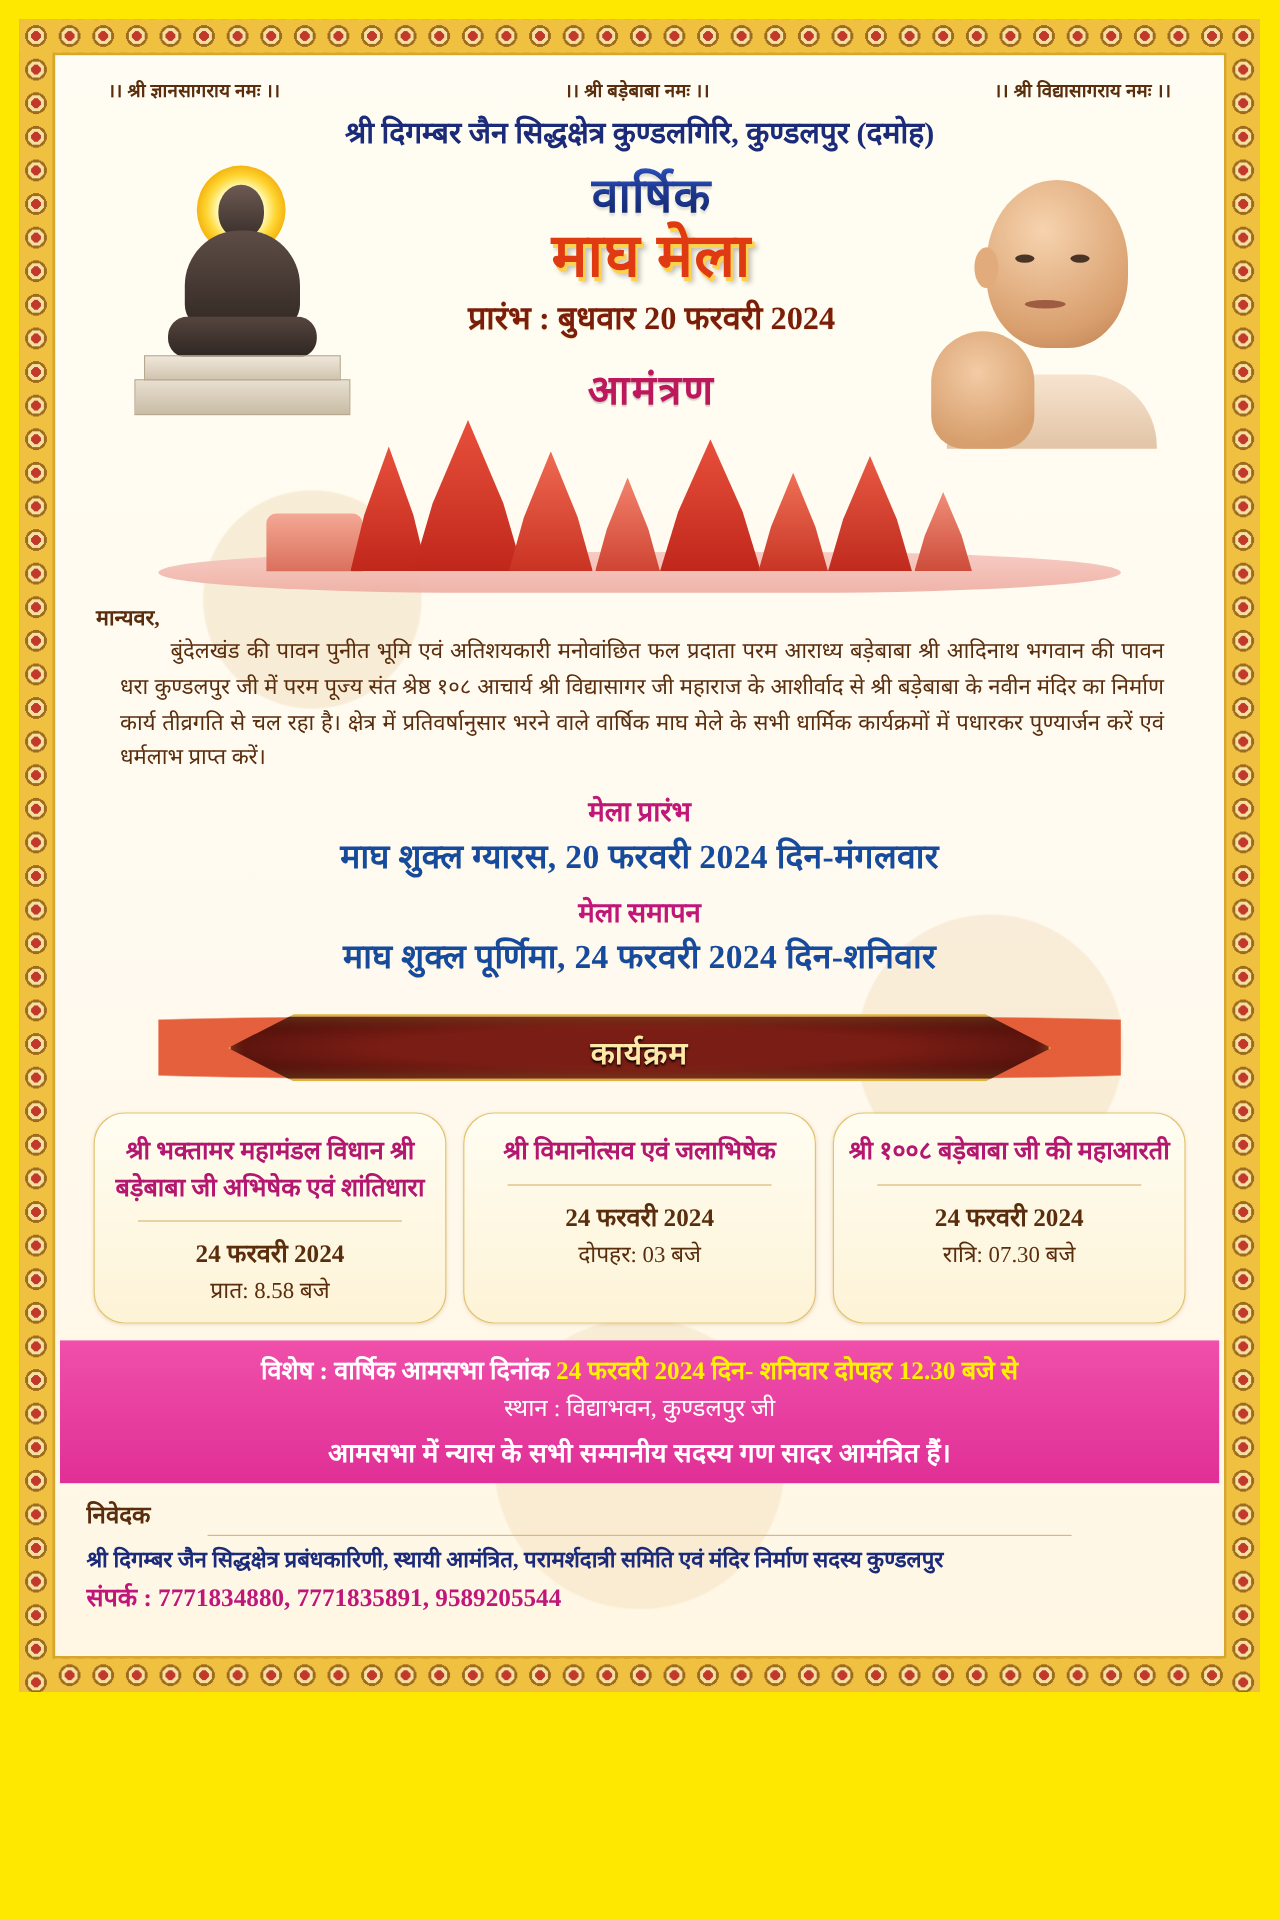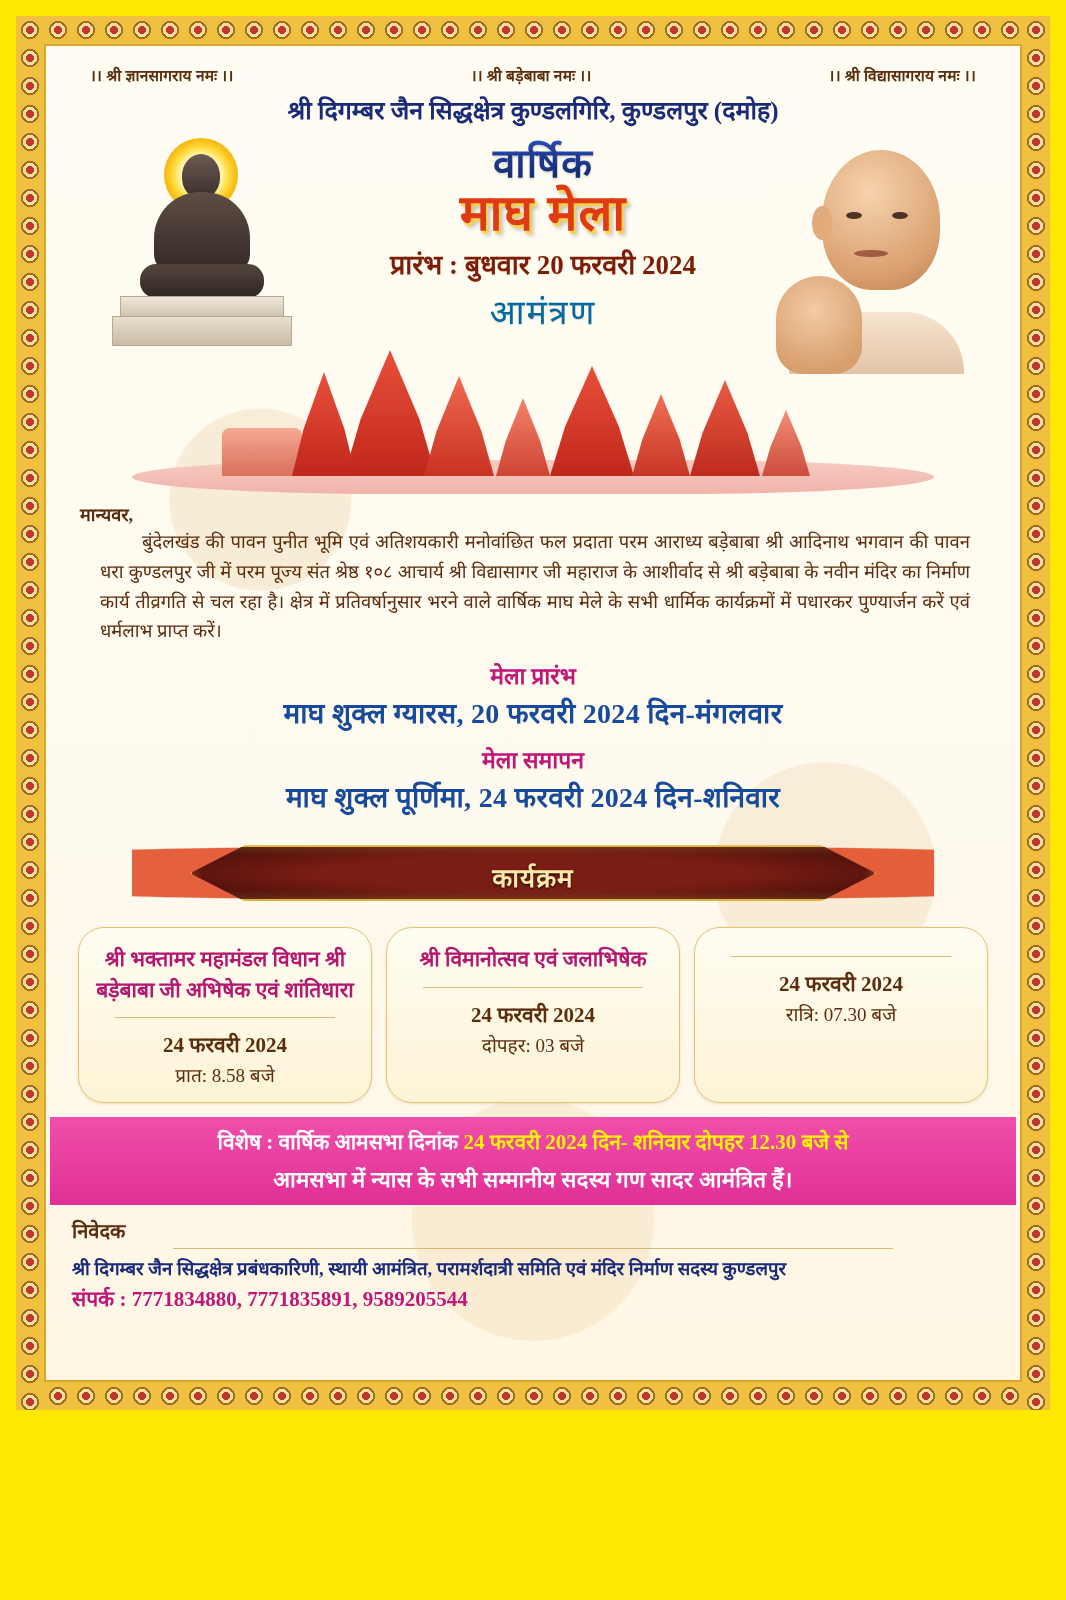--- a/index.html
+++ b/index.html
@@ -167,22 +167,22 @@
   .t-magh {
     font-size: 50px; font-weight: bold; line-height: .96; letter-spacing: 1px;
     color: #e03a12;
     text-shadow: 2px 3px 0 #ffd24d, 4px 5px 4px rgba(0,0,0,.25);
   }
   .t-start {
     margin-top: 8px; font-size: 27px; font-weight: bold; color: #7b1d0b;
     text-shadow: 0 1px 0 #ffeec4;
   }
   .t-aamantran {
-    margin-top: 6px; font-size: 34px; font-weight: normal;
-    color: #0369a1; letter-spacing: 2px;
+    margin-top: 19px; font-size: 34px; font-weight: bold;
+    color: #be185d; letter-spacing: 2px;
     text-shadow: 0 1px 1px rgba(0,0,0,.18);
   }
 
   
   .temple-strip {
     position: relative; height: 130px; margin: -8px 0 0;
   }
   .temple-strip .base {
     position:absolute; left:60px; right:60px; bottom:6px; height:34px;
     background: linear-gradient(#f6c9c0,#efb0a6);
@@ -380,30 +380,32 @@
         <div class="card-date">24 फरवरी 2024</div>
         <div class="card-time">प्रात: 8.58 बजे</div>
       </div>
       <div class="card">
         <div class="card-title">श्री विमानोत्सव एवं जलाभिषेक</div>
         <hr>
         <div class="card-date">24 फरवरी 2024</div>
         <div class="card-time">दोपहर: 03 बजे</div>
       </div>
       <div class="card">
+        <div class="card-title">श्री १००८ बड़ेबाबा जी की महाआरती</div>
         <hr>
         <div class="card-date">24 फरवरी 2024</div>
         <div class="card-time">रात्रि: 07.30 बजे</div>
       </div>
     </div>
 
     <div class="notice">
       <div class="l1">
         <span>विशेष : वार्षिक आमसभा दिनांक </span><b>24 फरवरी 2024 दिन- शनिवार दोपहर 12.30 बजे से</b>
       </div>
+      <div class="l2">स्थान : विद्याभवन, कुण्डलपुर जी</div>
       <div class="l3">आमसभा में न्यास के सभी सम्मानीय सदस्य गण सादर आमंत्रित हैं।</div>
     </div>
 
     <div class="footer">
       <div class="nivedak">निवेदक</div>
       <div class="divider"></div>
       <div class="committee">श्री दिगम्बर जैन सिद्धक्षेत्र प्रबंधकारिणी, स्थायी आमंत्रित, परामर्शदात्री समिति एवं मंदिर निर्माण सदस्य कुण्डलपुर</div>
       <div class="contact">संपर्क : 7771834880, 7771835891, 9589205544</div>
     </div>
 

